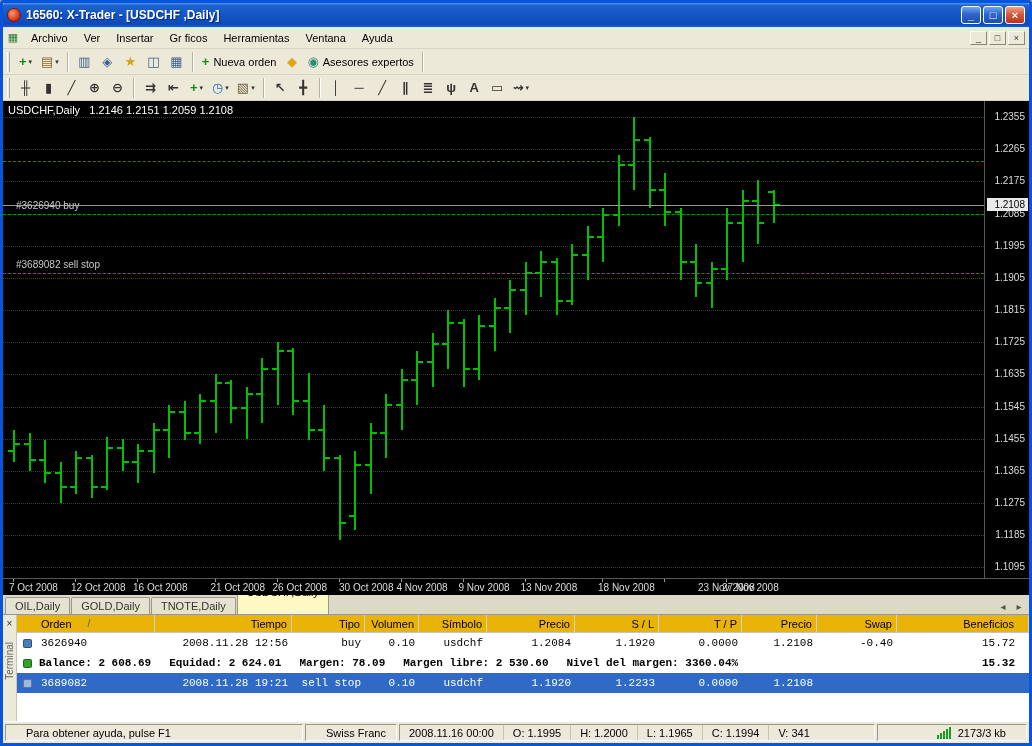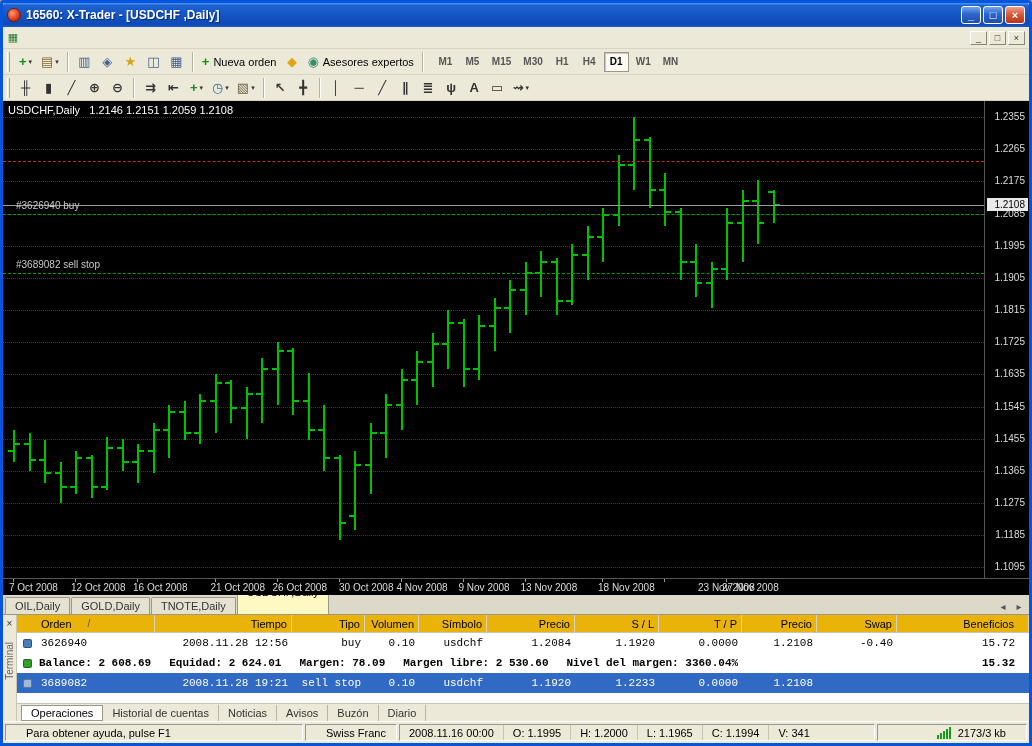--- a/index.html
+++ b/index.html
@@ -139,20 +139,29 @@
     <span class="app-icon"></span>
     <span class="title-text">16560: X-Trader - [USDCHF ,Daily]</span>
     <span class="spacer"></span>
     <span class="wbtn min">_</span>
     <span class="wbtn rest">□</span>
     <span class="wbtn close">×</span>
   </div>
 
   <div class="menubar">
     <span class="child-icon">▦</span>
+    <div class="menu-items" id="menu-items">
+        <div class="menu-item">Archivo</div>
+        <div class="menu-item">Ver</div>
+        <div class="menu-item">Insertar</div>
+        <div class="menu-item">Gr ficos</div>
+        <div class="menu-item">Herramientas</div>
+        <div class="menu-item">Ventana</div>
+        <div class="menu-item">Ayuda</div>
+      </div>
     <div class="mdi-controls">
       <span class="mdi-btn">_</span>
       <span class="mdi-btn">□</span>
       <span class="mdi-btn">×</span>
     </div>
   </div>
 
   <div class="toolbar">
     <span class="grip"></span>
     <div class="tb-group" id="toolbar-standard-buttons">
@@ -186,31 +195,20 @@
           <div class="tb-text">Nueva orden</div>
         </div>
         <div class="tb-btn">
           <div class="tb-glyph" style="color: rgb(224, 165, 21);">◆</div>
         </div>
         <div class="tb-btn">
           <div class="tb-glyph" style="color: rgb(46, 143, 110);">◉</div>
           <div class="tb-text">Asesores expertos</div>
         </div>
         <div class="tb-sep"></div>
-      </div>
-    <div class="tb-group tf-group" id="timeframe-buttons">
-        <div class="tf-btn">M1</div>
-        <div class="tf-btn">M5</div>
-        <div class="tf-btn">M15</div>
-        <div class="tf-btn">M30</div>
-        <div class="tf-btn">H1</div>
-        <div class="tf-btn">H4</div>
-        <div class="tf-btn active">D1</div>
-        <div class="tf-btn">W1</div>
-        <div class="tf-btn">MN</div>
       </div>
   </div>
 
   <div class="toolbar">
     <span class="grip"></span>
     <div class="tb-group" id="toolbar-charts-buttons">
         <div class="tb-btn">
           <div class="tb-glyph" style="color: rgb(51, 51, 51);">╫</div>
         </div>
         <div class="tb-btn">
@@ -601,28 +599,20 @@
             <div class="cell c-vol">0.10</div>
             <div class="cell c-sim">usdchf</div>
             <div class="cell c-pre">1.1920</div>
             <div class="cell c-sl">1.2233</div>
             <div class="cell c-tp">0.0000</div>
             <div class="cell c-pre2">1.2108</div>
             <div class="cell c-swap"></div>
             <div class="cell c-ben"></div>
           </div>
         </div>
-      <div class="term-tabs" id="terminal-tabs">
-          <div class="term-tab active">Operaciones</div>
-          <div class="term-tab">Historial de cuentas</div>
-          <div class="term-tab">Noticias</div>
-          <div class="term-tab">Avisos</div>
-          <div class="term-tab">Buzón</div>
-          <div class="term-tab">Diario</div>
-        </div>
     </div>
   </div>
 
   <div class="statusbar">
     <div class="status-cell s-help">Para obtener ayuda, pulse F1</div>
     <div class="status-cell s-sym">Swiss Franc</div>
     <div class="status-cell s-quote" id="status-quote">
         <div class="q-item">2008.11.16 00:00</div>
         <div class="q-item">O: 1.1995</div>
         <div class="q-item">H: 1.2000</div>

